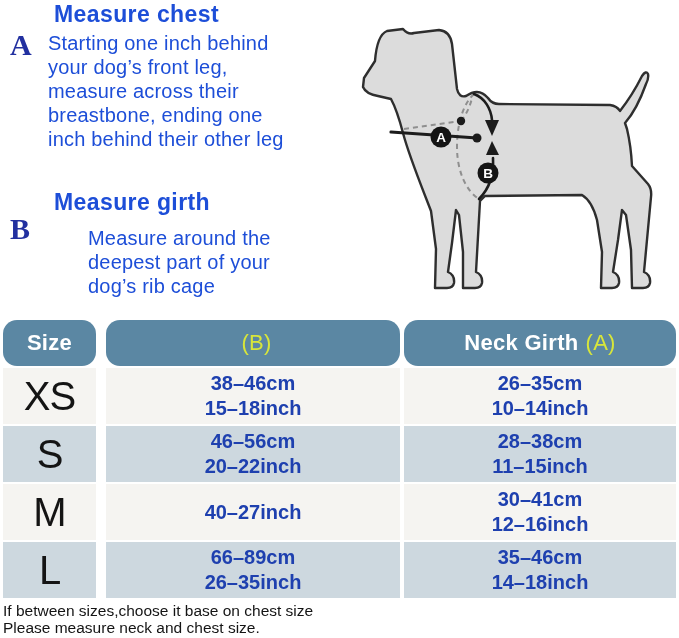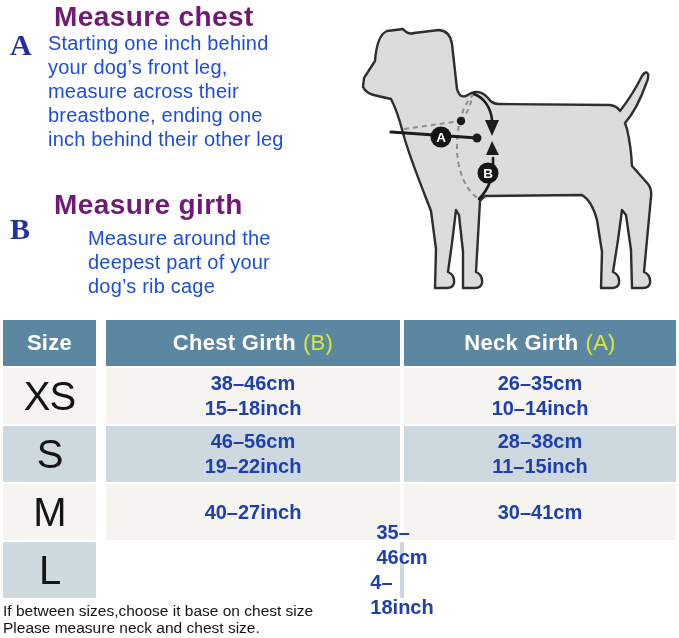--- a/index.html
+++ b/index.html
@@ -10,39 +10,39 @@
   
   .big-letter{
     position:absolute;left:10px;
     font-family:"Liberation Serif",serif;font-weight:bold;
     font-size:30px;color:#2230a0;line-height:1;
   }
   .letter-a{top:30px;}
   .letter-b{top:214px;}
   .section-heading{
     position:absolute;left:54px;
-    font-size:28px;font-weight:bold;color:#701a75;letter-spacing:.4px;line-height:1.1;
+    font-size:23px;font-weight:bold;color:#1d4ed8;letter-spacing:.4px;line-height:1.1;
   }
   .heading-a{top:2px;}
   .heading-b{top:190px;}
   .section-body{
     position:absolute;left:48px;width:305px;
     font-size:20px;line-height:24px;color:#1d4ed8;letter-spacing:.2px;
     white-space:pre-line;
   }
   .body-a{top:31px;}
   .body-b{top:226px;margin-left:40px;}
   
   .dog-wrap{position:absolute;left:338px;top:14px;width:342px;height:308px;}
   
   .size-table{position:absolute;left:3px;top:320px;width:673px;}
   .trow{display:grid;grid-template-columns:93px 10px 294px 4px 272px;margin-bottom:2px;}
   .thead .cell{height:46px;background:#5b87a3;color:#fff;
     display:flex;align-items:center;justify-content:center;
-    font-size:22px;font-weight:bold;letter-spacing:.3px;}
+    font-size:22px;font-weight:bold;letter-spacing:.3px;border-radius:14px;}
   .gapcell,.divcell{background:#ffffff;}
   .drow .cell{height:56px;display:flex;flex-direction:column;align-items:center;justify-content:center;}
   .row-light .cell{background:#f5f4f1;}
   .row-blue .cell{background:#cdd8df;}
   .size-cell{font-size:40px;color:#141414;letter-spacing:-1px;}
   .val{
     font-family:Liberation Sans, sans-serif;font-weight:bold;
     font-size:20px;line-height:25px;color:#1e40af;
   }
   .accent{color:#d8e63a;font-weight:400;margin-left:7px;}
@@ -107,21 +107,20 @@
     </svg>
   </div>
 
   <div class="size-table">
     <div class="trow thead">
       <div class="cell">
         <span>Size</span>
       </div>
       <div class="gapcell"></div>
       <div class="cell">
-        <span>Chest Girth</span>
         <span class="accent">(B)</span>
       </div>
       <div class="divcell"></div>
       <div class="cell">
         <span>Neck Girth</span>
         <span class="accent">(A)</span>
       </div>
     </div>
 
     <div class="trow drow row-light">
@@ -136,48 +135,53 @@
         <span class="val">26–35cm</span>
         <span class="val">10–14inch</span>
       </div>
     </div>
 
     <div class="trow drow row-blue">
       <div class="cell size-cell">S</div>
       <div class="gapcell"></div>
       <div class="cell">
         <span class="val">46–56cm</span>
-        <span class="val">19–22inch</span>
+        <span class="val">20–22inch</span>
       </div>
       <div class="divcell"></div>
       <div class="cell">
         <span class="val">28–38cm</span>
         <span class="val">11–15inch</span>
       </div>
     </div>
 
     <div class="trow drow row-light">
       <div class="cell size-cell">M</div>
       <div class="gapcell"></div>
       <div class="cell">
         <span class="val">40–27inch</span>
       </div>
       <div class="divcell"></div>
       <div class="cell">
         <span class="val">30–41cm</span>
+        <span class="val">12–16inch</span>
       </div>
     </div>
 
     <div class="trow drow row-blue">
       <div class="cell size-cell">L</div>
       <div class="gapcell"></div>
+      <div class="cell">
+        <span class="val">66–89cm</span>
+        <span class="val">26–35inch</span>
+      </div>
       <div class="divcell"></div>
       <div class="cell">
         <span class="val">35–46cm</span>
-        <span class="val">4–18inch</span>
+        <span class="val">14–18inch</span>
       </div>
     </div>
   </div>
 
   <div class="footnote">
     <div>If between sizes,choose it base on chest size</div>
     <div>Please measure neck and chest size.</div>
   </div>
 
 </div>

